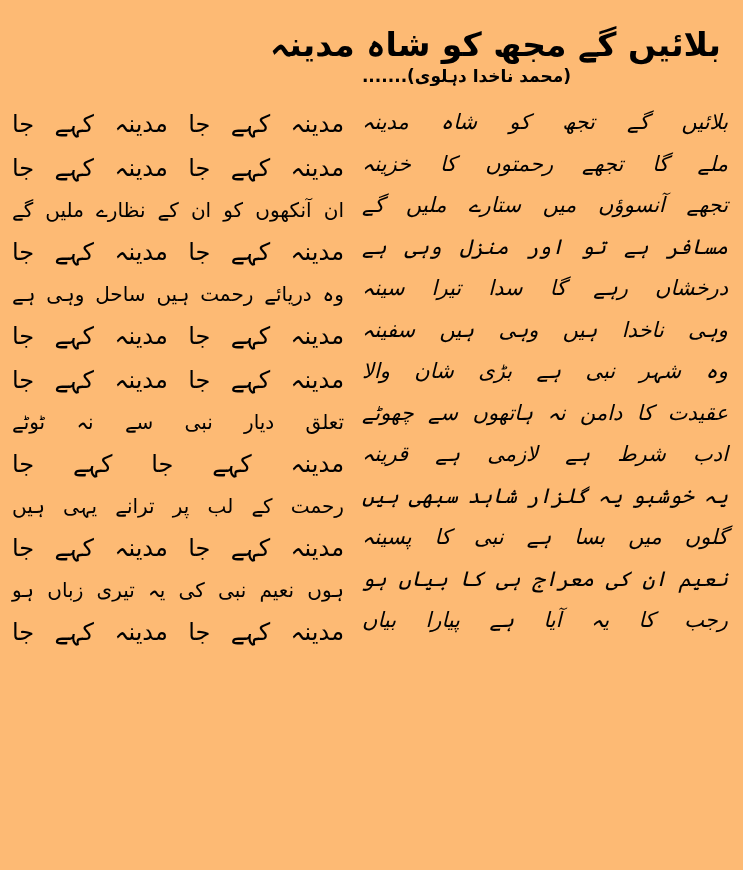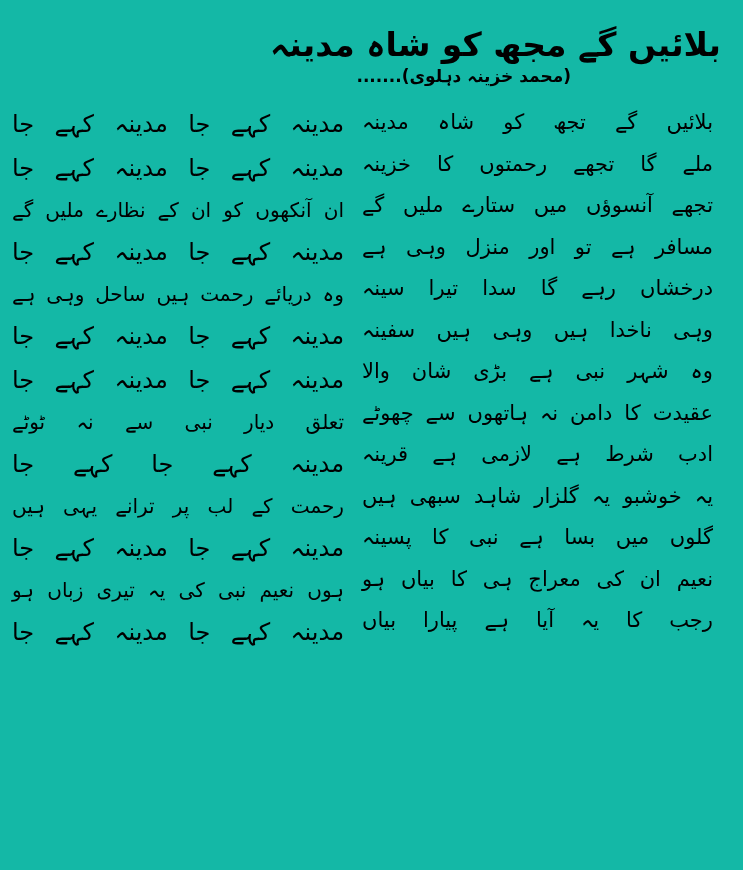--- a/index.html
+++ b/index.html
@@ -12,21 +12,21 @@
     height: 870px;
     font-family: "DejaVu Sans", sans-serif;
     color: #000000;
     overflow: hidden;
     position: relative;
   }
   .page {
     position: relative;
     width: 743px;
     height: 870px;
-    background: #14b8a6;
+    background: #fdba74;
   }
 
   
   .title-block {
     position: absolute;
     top: 26px;
     left: 0;
     width: 743px;
     height: 74px;
     text-align: right;
@@ -72,21 +72,22 @@
     height: 100%;
   }
   .col-left {
     width: 352px;
     padding-left: 12px;
     padding-right: 8px;
   }
   .col-right {
     width: 391px;
     padding-left: 10px;
-    padding-right: 30px;
+    padding-right: 15px;
+    font-style: italic;
   }
   .verse {
     direction: rtl;
     unicode-bidi: bidi-override;
     font-family: "DejaVu Sans", sans-serif;
     font-size: 20.5px;
     line-height: 1.0;
     color: #000;
     white-space: nowrap;
     text-align: justify;
@@ -109,21 +110,21 @@
     padding-right: 0px;
   }
 </style>
 </head>
 <body>
 
 <div class="page">
 
   <div class="title-block">
     <span class="poem-title">بلائیں گے مجھ کو شاہ مدینہ</span>
-    <span class="poet-line">(محمد خزینہ دہلوی).......</span>
+    <span class="poet-line">(محمد ناخدا دہلوی).......</span>
   </div>
 
   <div class="columns">
 
     <div class="col col-left">
       <p class="verse refrain">مدینہ کہے جا مدینہ کہے جا</p>
       <p class="verse refrain">مدینہ کہے جا مدینہ کہے جا</p>
       <p class="verse">ان آنکھوں کو ان کے نظارے ملیں گے</p>
       <p class="verse refrain">مدینہ کہے جا مدینہ کہے جا</p>
       <p class="verse">وہ دریائے رحمت ہیں ساحل وہی ہے</p>

